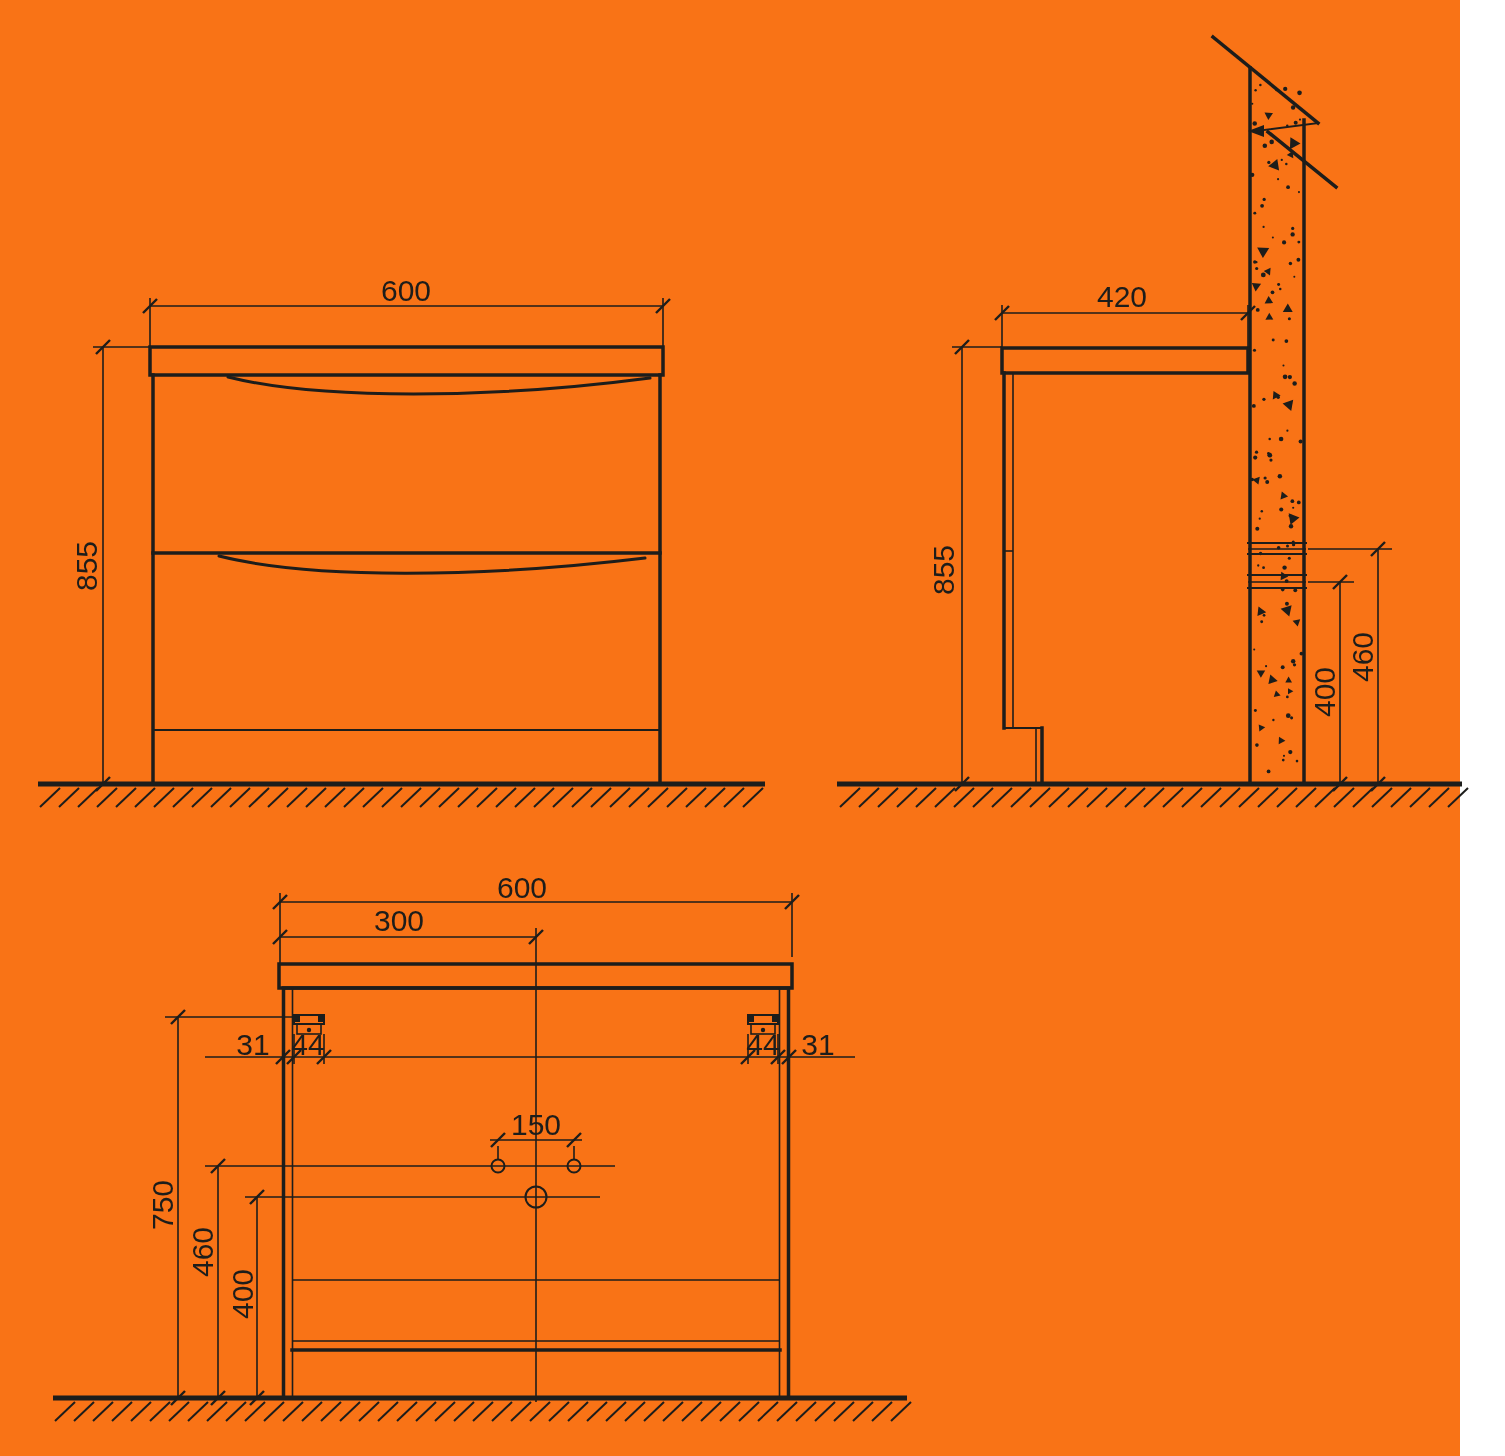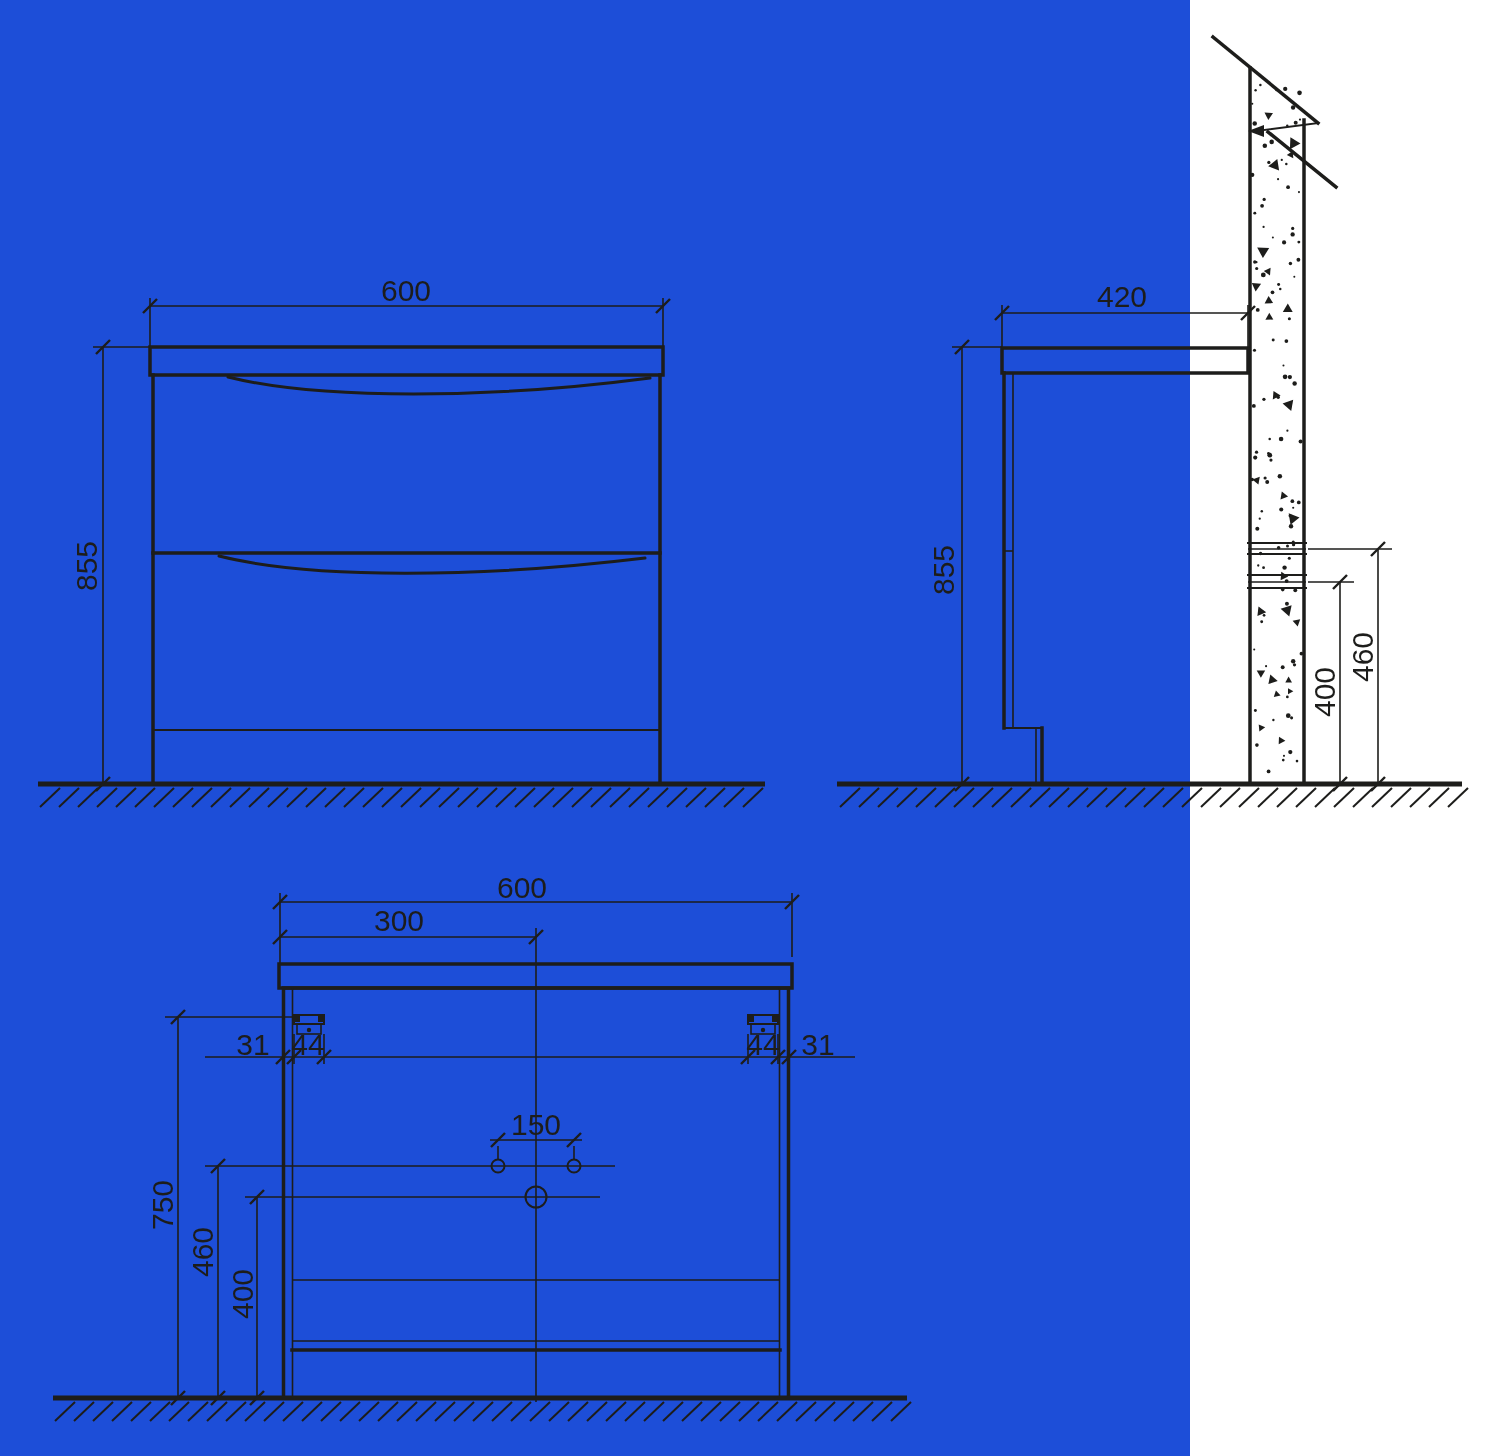--- a/index.html
+++ b/index.html
@@ -1,16 +1,16 @@
 <!DOCTYPE html>
 <html><head>
 <meta charset="utf-8">
 <style>
   html,body { margin:0; padding:0; background:#ffffff; }
-  .stage { width:1190px; height:1456px; position:relative; background:#1d4ed8; }
+  .stage { width:1460px; height:1456px; position:relative; background:#f97316; }
   svg { display:block; }
   .dim {
     font-family: "Liberation Sans", "DejaVu Sans", sans-serif;
     font-size: 30px;
     fill: #1d1d1b;
     text-anchor: middle;
   }
   .obj   { stroke:#1d1d1b; fill:none; stroke-width:3.5; stroke-linecap:square; }
   .obj2  { stroke:#1d1d1b; fill:none; stroke-width:2;   stroke-linecap:square; }
   .thin  { stroke:#1d1d1b; fill:none; stroke-width:1.6; stroke-linecap:butt; }

